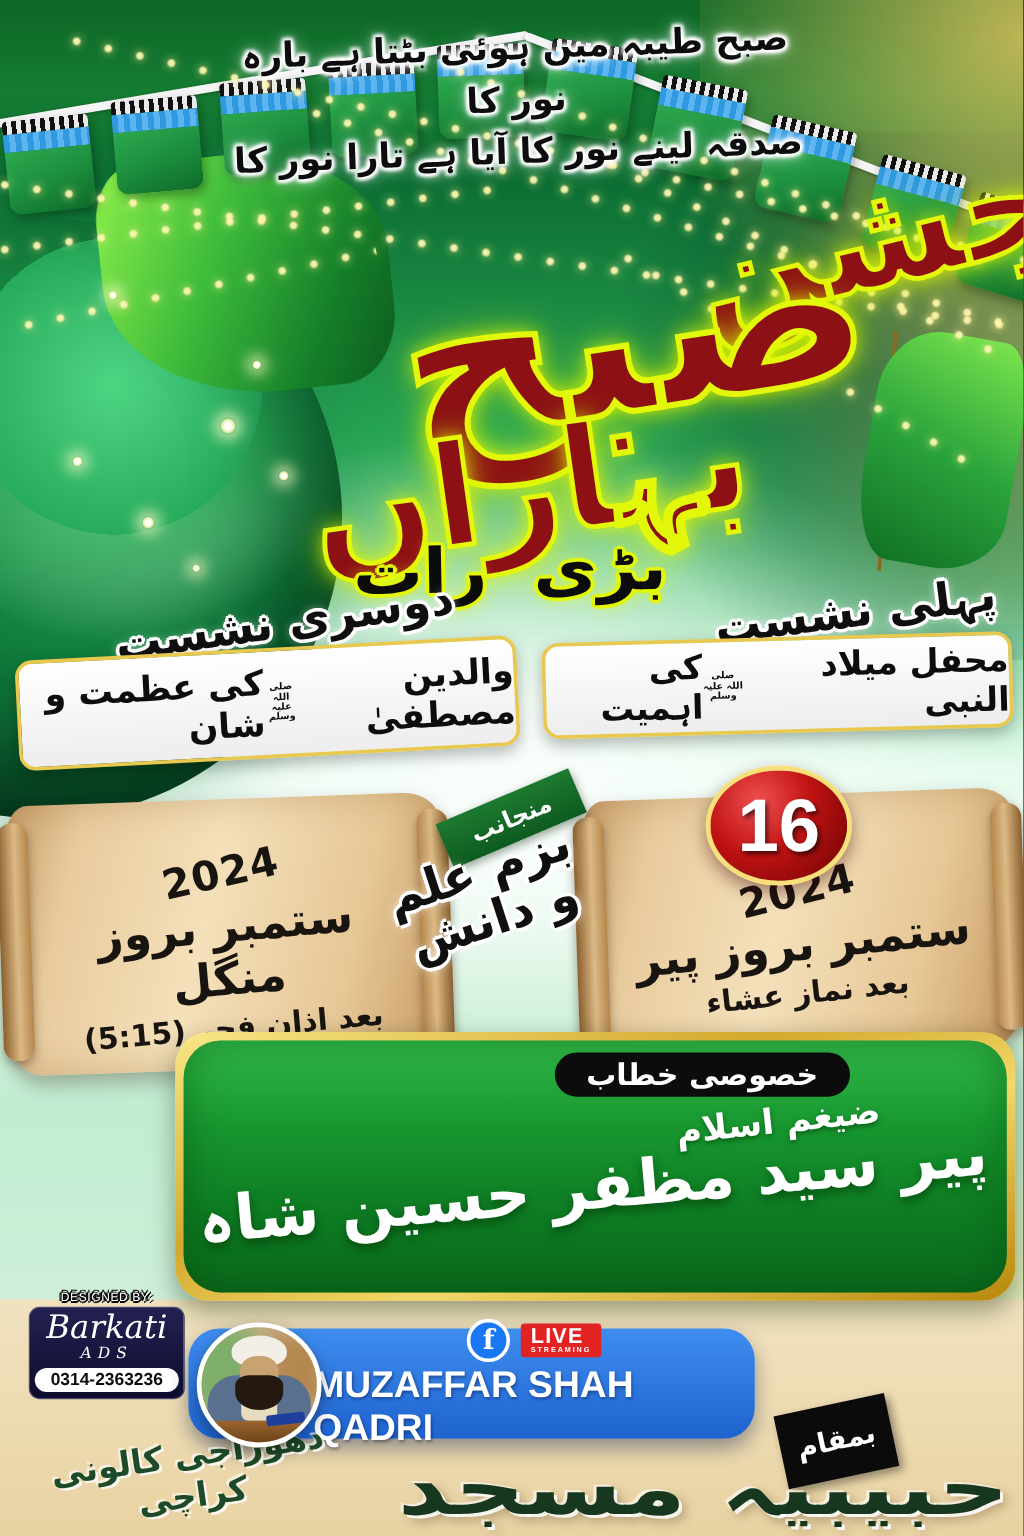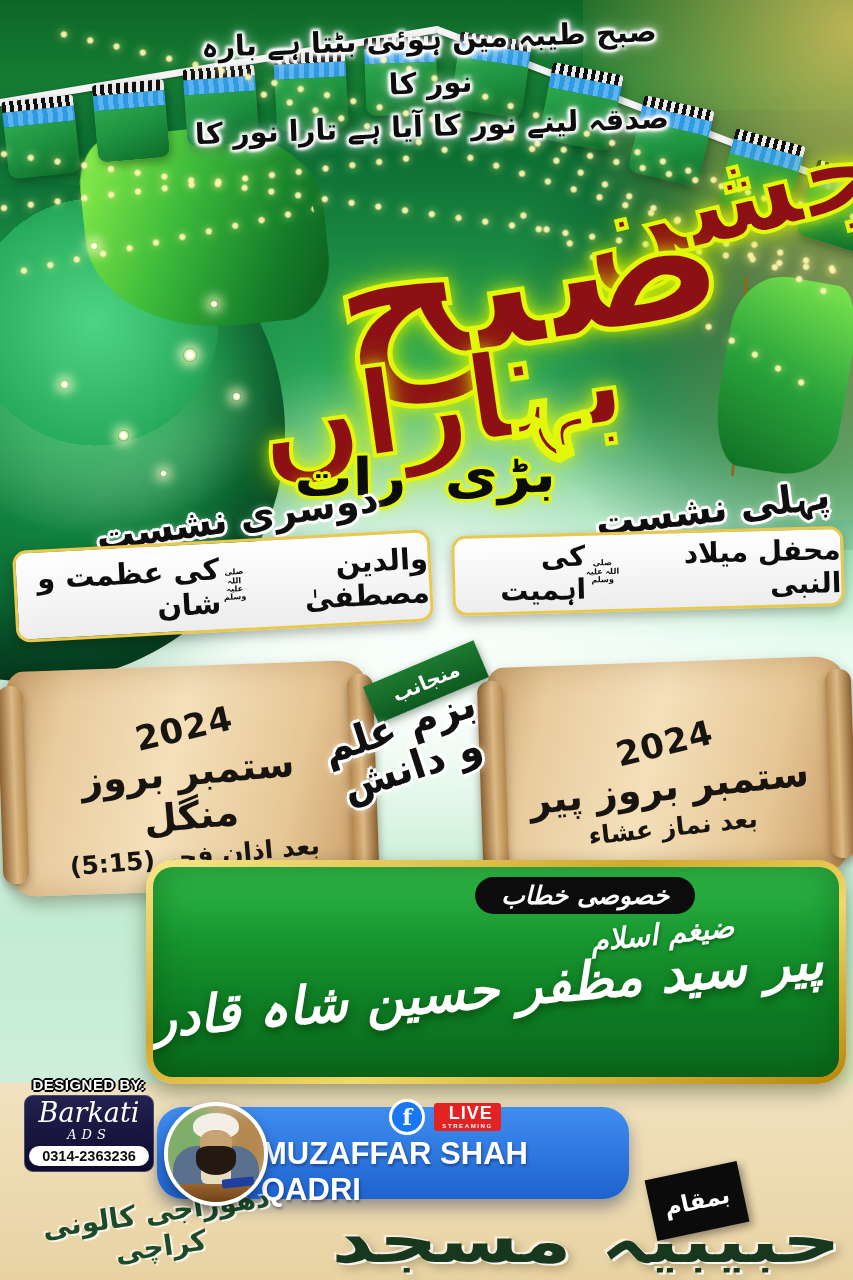--- a/index.html
+++ b/index.html
@@ -122,51 +122,51 @@
     background:linear-gradient(#1d7a30,#0e5a20); box-shadow:0 3px 8px rgba(0,30,0,.4);
     display:flex; align-items:center; justify-content:center; color:#fff; font-size:20px; font-weight:bold; }
   .org-name { left:318px; top:704px; width:175px; z-index:5; transform:rotate(-18deg); text-align:center;
     font-size:40px; font-weight:900; color:#101010; line-height:1.05;
     text-shadow:3px 0 0 #fff,-3px 0 0 #fff,0 3px 0 #fff,0 -3px 0 #fff,2px 2px 0 #fff,-2px -2px 0 #fff,0 0 10px #fff; }
 
   
   .banner-gold { left:146px; top:860px; width:700px; height:224px; z-index:5; border-radius:28px; padding:7px;
     background:linear-gradient(160deg,#f8e788,#d3a92c 38%,#f1d867 62%,#b8860b);
     box-shadow:0 8px 20px rgba(20,40,10,.4); }
-  .banner-green { position:relative; width:100%; height:100%; border-radius:20px; overflow:hidden;
+  .banner-green { position:relative; width:100%; height:100%; border-radius:31px; overflow:hidden;
     background:linear-gradient(180deg,#31b949 0%,#17962f 35%,#0d7a22 70%,#0a6a1d 100%);
-    box-shadow:inset 0 0 34px rgba(0,60,0,.4);font-style:italic; }
+    box-shadow:inset 0 0 34px rgba(0,60,0,.4); }
   .khitab-badge { position:absolute; top:10px; left:63%; transform:translateX(-50%);
     background:#0c0c0c; border-radius:20px; padding:4px 26px; color:#fff; font-size:25px; font-weight:bold; white-space:nowrap; }
   .zaigham { position:absolute; top:50px; right:105px; color:#fff; font-size:29px; font-weight:bold; transform:rotate(-6deg);
     text-shadow:0 2px 4px rgba(0,40,0,.5); }
   .speaker-name { position:absolute; top:92px; left:15px; right:15px; text-align:center; color:#fff;
     font-size:52px; font-weight:800; transform:rotate(-5deg); white-space:nowrap;
     text-shadow:0 4px 8px rgba(0,45,0,.55); }
 
   
   .designer { left:24px; top:1076px; width:130px; z-index:6; text-align:center; }
-  .designer .lbl { font-family:"Liberation Sans", sans-serif; font-size:15px; font-weight:700; color:#fff; letter-spacing:.5px;
+  .designer .lbl { font-family:"Liberation Sans", sans-serif; font-size:10px; font-weight:400; color:#fff; letter-spacing:.5px;
     text-shadow:2px 0 0 #000,-2px 0 0 #000,0 2px 0 #000,0 -2px 0 #000,1px 1px 0 #000,-1px -1px 0 #000; }
   .designer .card { margin-top:2px; background:linear-gradient(#232150,#0d0c2e); border:1px solid #4a4a6a; border-radius:9px; padding:3px 4px 5px; }
   .designer .nm { font-family:"DejaVu Serif", serif; font-style:italic; font-size:27px; color:#fff; line-height:1; }
   .designer .tp { font-family:"DejaVu Serif", serif; font-style:italic; font-size:13px; color:#fff; letter-spacing:5px; margin-top:1px; }
   .designer .ph { margin-top:4px; background:#fff; border-radius:10px; padding:2px 3px;
     font-family:"Liberation Sans", sans-serif; font-size:14.5px; font-weight:800; color:#0d0d0d; }
 
   
   .live-bar { left:157px; top:1107px; width:472px; height:92px; z-index:6; border-radius:26px;
     background:linear-gradient(180deg,#3f8df0,#1e63cf); box-shadow:0 8px 16px rgba(10,30,80,.4);
     display:flex; flex-direction:column; align-items:center; justify-content:center; padding-left:104px;
     font-family:"Liberation Sans", sans-serif; color:#fff; }
   .bar-line1 { display:flex; align-items:center; gap:9px; }
   .fb-circle { width:36px; height:36px; border-radius:50%; background:#1877f2; border:3px solid #fff;
     display:flex; align-items:center; justify-content:center;
     font-family:"DejaVu Serif", serif; font-weight:bold; font-size:23px; color:#fff; line-height:1; }
-  .live-badge { background:#e32222; border-radius:3px; padding:1px 8px 2px; text-align:right; line-height:1; }
+  .live-badge { background:#e32222; border-radius:3px; padding:1px 8px 2px; text-align:left; line-height:1; }
   .live-badge .lv { font-size:18px; font-weight:800; letter-spacing:1px; }
   .live-badge .st { font-size:6px; font-weight:bold; letter-spacing:1.6px; margin-top:1px; }
   .bar-name1 { font-size:29px; font-weight:800; text-shadow:1px 2px 3px rgba(0,0,40,.4); }
   .bar-name2 { font-size:31px; font-weight:800; margin-top:1px; text-shadow:1px 2px 3px rgba(0,0,40,.4); }
 
   
   .photo { left:164px; top:1102px; width:104px; height:104px; z-index:7; border-radius:50%;
     border:4px solid #fff; overflow:hidden; background:#c9b089; box-shadow:0 5px 12px rgba(0,0,0,.35); }
   .photo .blob-g { position:absolute; left:-10px; top:0; width:55px; height:70px; background:#7fae6a; filter:blur(8px); }
   .photo .blob-r { position:absolute; right:-8px; top:6px; width:48px; height:60px; background:#b4874f; filter:blur(9px); }
@@ -306,20 +306,21 @@
     <span>کی عظمت و شان</span>
   </div>
 
   <div class="scroll scr-right">
     <div class="scroll-inner rtl">
       <div class="scroll-year">2024</div>
       <div class="scroll-day-name">ستمبر بروز پیر</div>
       <div class="scroll-time">بعد نماز عشاء</div>
     </div>
   </div>
+  <div class="abs day-circle dc-right">16</div>
 
   <div class="scroll scr-left">
     <div class="scroll-inner rtl">
       <div class="scroll-year">2024</div>
       <div class="scroll-day-name">ستمبر بروز منگل</div>
       <div class="scroll-time">بعد اذان فجر (5:15)</div>
     </div>
   </div>
 
   <div class="abs org-ribbon rtl">منجانب</div>

